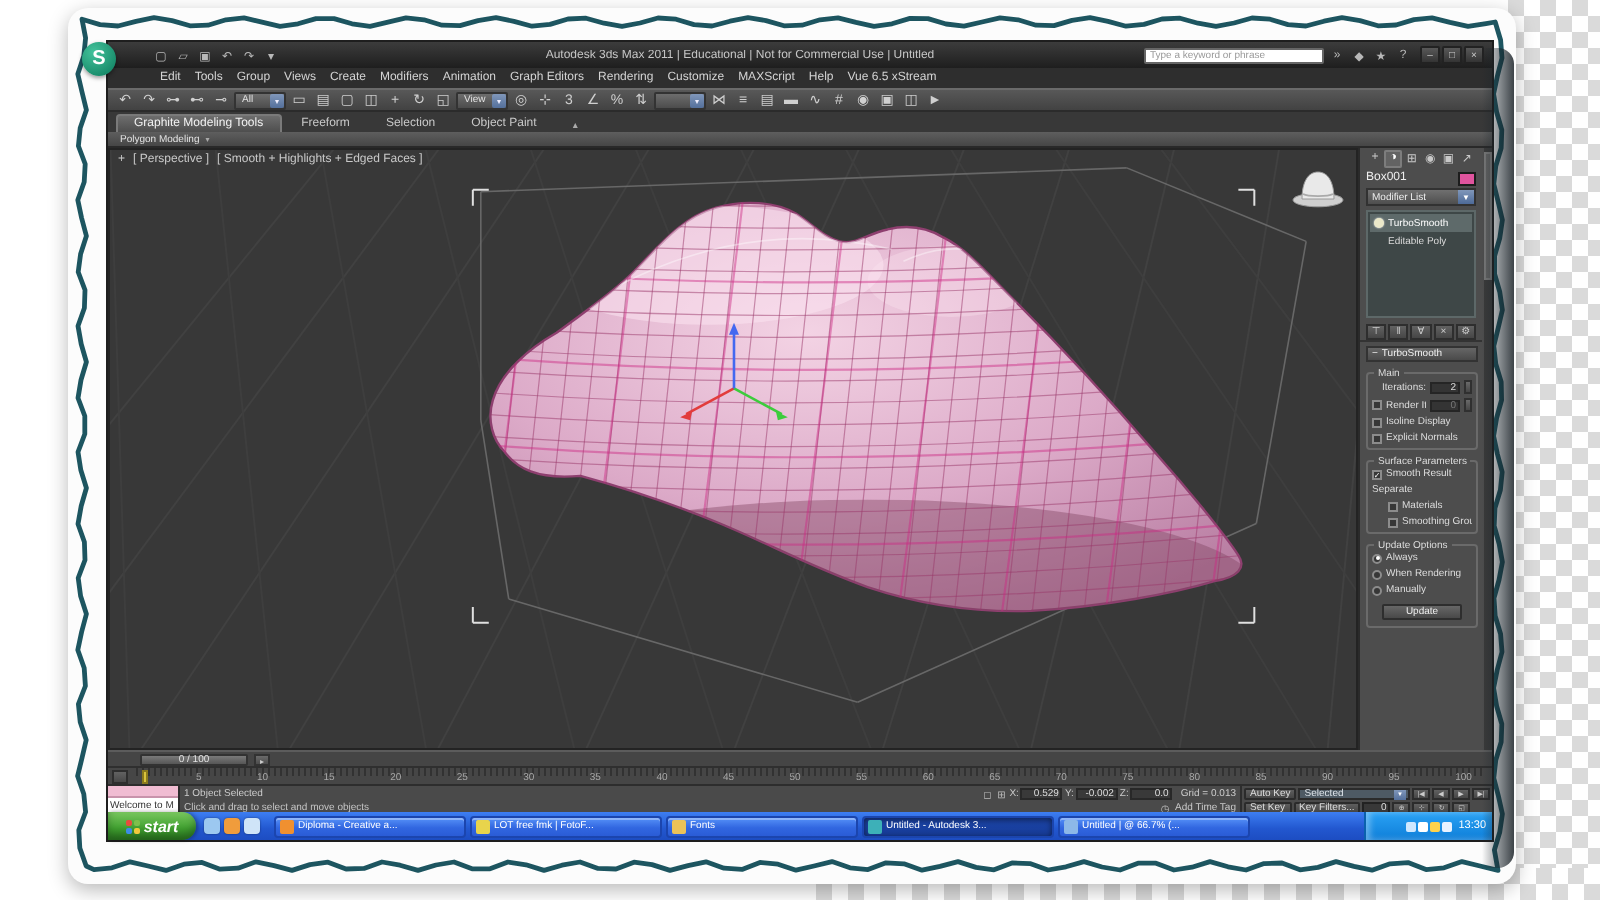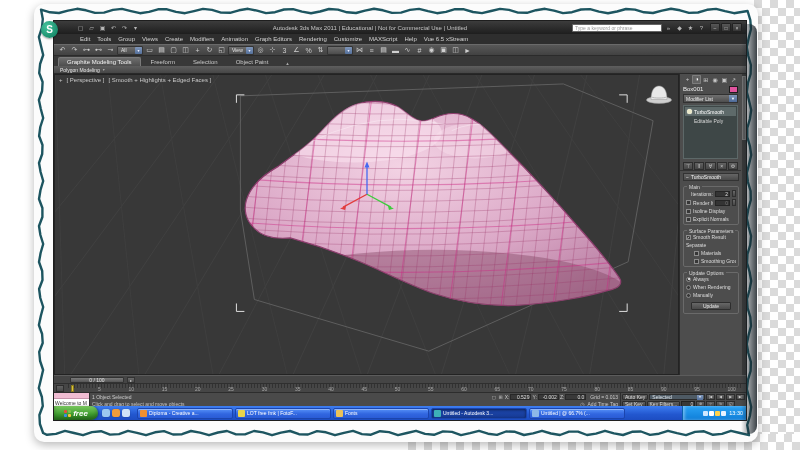--- a/index.html
+++ b/index.html
@@ -672,21 +672,21 @@
   </div>
 
   <div class="taskbar">
     <div class="start">
       <span class="win-flag">
         <i style="background:#e84c3c"></i>
           <i style="background:#7ec04c"></i>
           <i style="background:#3c8ce8"></i>
           <i style="background:#f0c83c"></i>
       </span>
-      <span>free</span>
+      <span>start</span>
     </div>
     <div class="quicklaunch" id="quicklaunch">
         <span class="ql-ic" style="background: rgb(156, 200, 240);"></span>
         <span class="ql-ic" style="background: rgb(240, 156, 60);"></span>
         <span class="ql-ic" style="background: rgb(207, 228, 248);"></span>
       </div>
     <div class="tasks" id="tasks">
         <div class="task">
           <span class="task-ic" style="background: rgb(240, 144, 48);"></span>
           <span class="task-label">Diploma - Creative a...</span>

